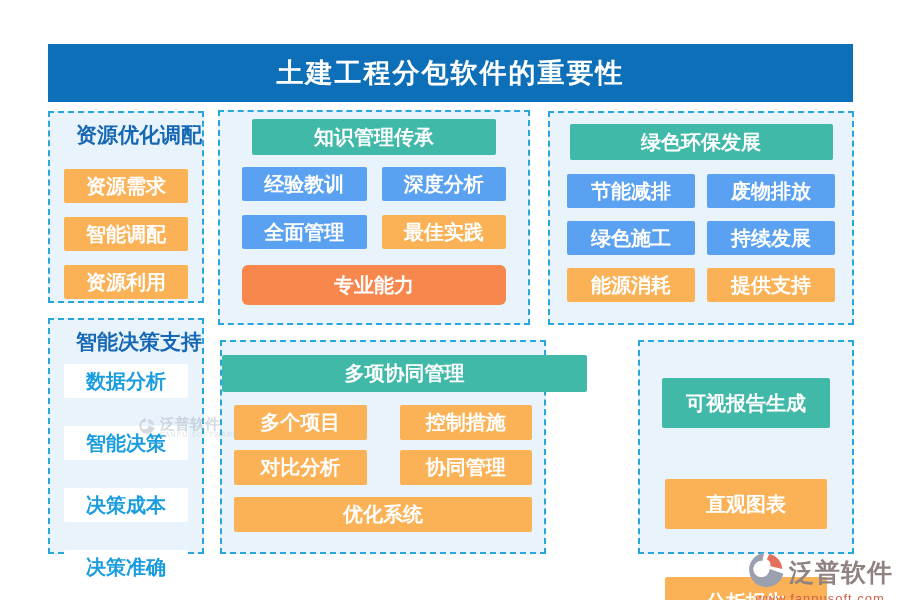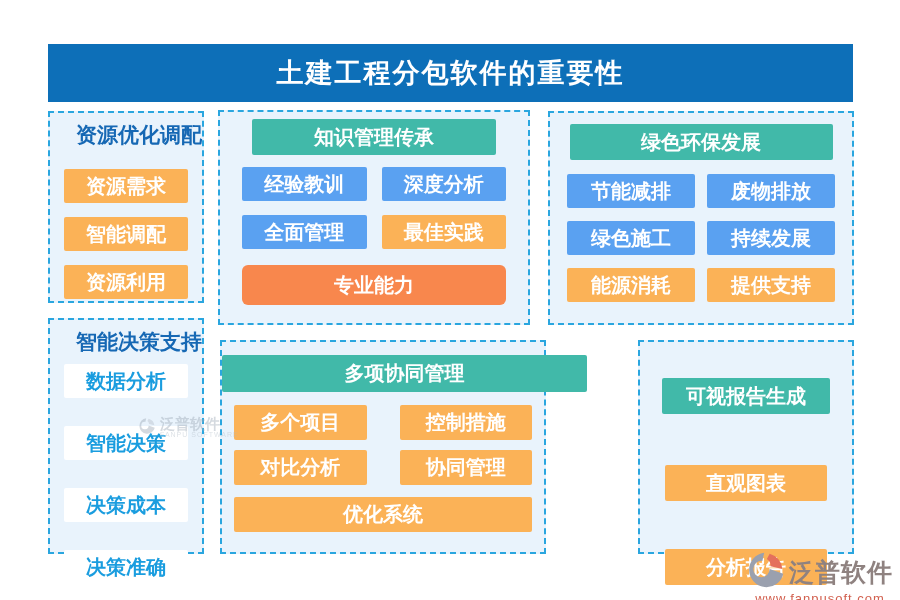--- a/index.html
+++ b/index.html
@@ -53,21 +53,21 @@
 
   .grid2{display:grid;grid-template-columns:1fr 1fr;margin-top:12px;}
   #panel-knowledge .grid2{padding:0 22px;column-gap:15px;row-gap:14px;}
   #panel-green .grid2{padding:0 17px;column-gap:12px;row-gap:13px;margin-top:14px;}
   #panel-collab .grid2{padding:0 12px;column-gap:33px;row-gap:10px;margin-top:13px;grid-auto-rows:35px;}
   #panel-collab .grid2 .block{height:35px;}
   .full-row{margin-top:16px;}
   #panel-knowledge .full-row{margin:16px 22px 0 22px;}
   #panel-collab .full-row{margin:12px 12px 0 12px;height:35px;background:#fbb257;}
   #panel-report .vstack{gap:12px;margin-top:15px;padding:0 25px;}
-  #panel-report .block{height:36px;margin-top:36px;}
+  #panel-report .block{height:50px;margin-top:36px;}
 
   
   .watermark{
     position:absolute;left:138px;top:416px;display:flex;align-items:center;
     gap:4px;opacity:0.42;pointer-events:none;
   }
   .watermark .wm-text{color:#9aa7b4;font-size:15px;font-weight:bold;line-height:15px;}
   .watermark .wm-sub{color:#aeb9c4;font-size:7px;letter-spacing:1px;line-height:8px;}
 
   

